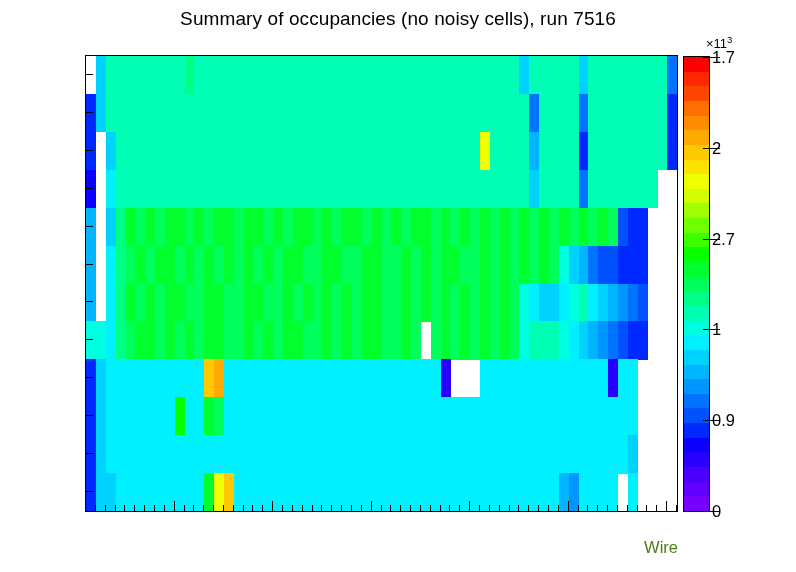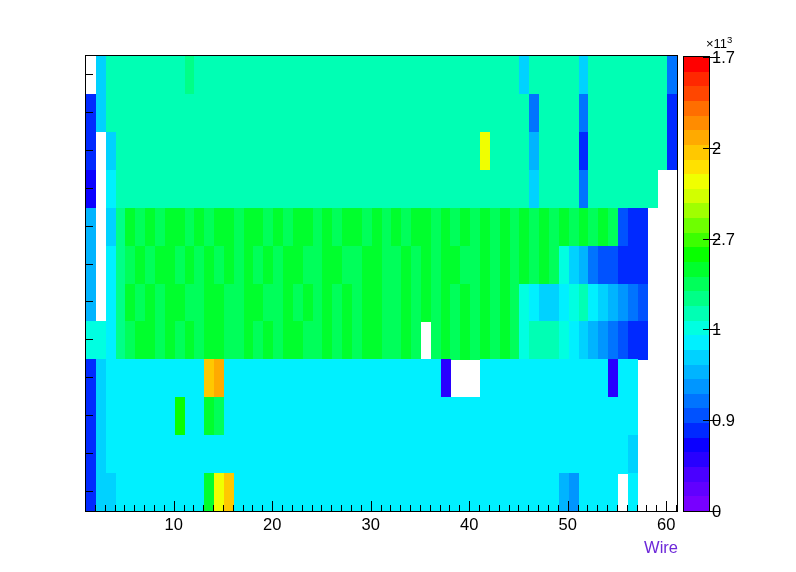--- a/index.html
+++ b/index.html
@@ -26,40 +26,41 @@
   }
   #ylabels{position:absolute;left:18px;top:55px;width:62px;height:457px;}
   .ytick{position:absolute;left:0;width:8px;height:1px;background:#000;}
   #yticks{position:absolute;left:85px;top:55px;width:10px;height:457px;}
 
   
   #xticks{position:absolute;left:85px;top:512px;width:594px;height:12px;}
   .xtick{position:absolute;top:-8px;width:1px;background:#000;}
   #xlabels{position:absolute;left:85px;top:515px;width:594px;height:24px;}
   .xlab{position:absolute;font-size:16.5px;color:#000;transform:translateX(-50%);top:0;}
-  #xtitle{position:absolute;right:118px;top:538px;font-size:16.5px;color:#6d28d9;margin-left:30px;}
+  #xtitle{position:absolute;right:118px;top:538px;font-size:16.5px;color:#4d7c0f;margin-left:30px;}
 
   
   #cbar{
     position:absolute;left:683px;top:56px;width:27px;height:456px;
     box-sizing:border-box;border:1px solid #000;overflow:hidden;
   }
   .cbseg{position:absolute;left:0;width:100%;}
   #cbticks{position:absolute;left:683px;top:56px;width:46px;height:456px;}
   .cbtick{position:absolute;left:20px;width:17px;height:1px;background:#000;}
   #cblabels{position:absolute;left:712px;top:56px;width:70px;height:470px;}
   .cblab{position:absolute;left:0;font-size:16.5px;color:#000;transform:translateY(-50%);}
   #cbexp{position:absolute;left:706px;top:34px;font-size:13px;color:#000;}
   #cbexp sup{font-size:9.5px;}
 </style>
 </head>
 <body>
 
 <div id="root">
 
+  <div id="title">Summary of occupancies (no noisy cells), run 7516</div>
 
   <div id="frame">
     <div id="cells">
         <div class="cell" style="left: 9.85px; top: 0px; width: 10.45px; height: 38.5167px; background: rgb(0, 210, 255);"></div>
         <div class="cell" style="left: 19.7px; top: 0px; width: 10.45px; height: 38.5167px; background: rgb(0, 255, 180);"></div>
         <div class="cell" style="left: 29.55px; top: 0px; width: 10.45px; height: 38.5167px; background: rgb(0, 255, 180);"></div>
         <div class="cell" style="left: 39.4px; top: 0px; width: 10.45px; height: 38.5167px; background: rgb(0, 255, 180);"></div>
         <div class="cell" style="left: 49.25px; top: 0px; width: 10.45px; height: 38.5167px; background: rgb(0, 255, 180);"></div>
         <div class="cell" style="left: 59.1px; top: 0px; width: 10.45px; height: 38.5167px; background: rgb(0, 255, 180);"></div>
         <div class="cell" style="left: 68.95px; top: 0px; width: 10.45px; height: 38.5167px; background: rgb(0, 255, 180);"></div>
@@ -809,28 +810,20 @@
       <div class="xtick" style="left: 512.2px; height: 7px; top: -7px;"></div>
       <div class="xtick" style="left: 522.05px; height: 7px; top: -7px;"></div>
       <div class="xtick" style="left: 531.9px; height: 7px; top: -7px;"></div>
       <div class="xtick" style="left: 541.75px; height: 7px; top: -7px;"></div>
       <div class="xtick" style="left: 551.6px; height: 7px; top: -7px;"></div>
       <div class="xtick" style="left: 561.45px; height: 7px; top: -7px;"></div>
       <div class="xtick" style="left: 571.3px; height: 7px; top: -7px;"></div>
       <div class="xtick" style="left: 581.15px; height: 11px; top: -11px;"></div>
       <div class="xtick" style="left: 591px; height: 7px; top: -7px;"></div>
     </div>
-  <div id="xlabels">
-      <div class="xlab" style="left: 88.65px;">10</div>
-      <div class="xlab" style="left: 187.15px;">20</div>
-      <div class="xlab" style="left: 285.65px;">30</div>
-      <div class="xlab" style="left: 384.15px;">40</div>
-      <div class="xlab" style="left: 482.65px;">50</div>
-      <div class="xlab" style="left: 581.15px;">60</div>
-    </div>
   <div id="xtitle">Wire</div>
 
   <div id="cbar">
       <div class="cbseg" style="bottom: 0px; height: 15.2452px; background: rgb(120, 0, 255);"></div>
       <div class="cbseg" style="bottom: 14.6452px; height: 15.2452px; background: rgb(97, 0, 255);"></div>
       <div class="cbseg" style="bottom: 29.2903px; height: 15.2452px; background: rgb(74, 0, 255);"></div>
       <div class="cbseg" style="bottom: 43.9355px; height: 15.2452px; background: rgb(40, 0, 255);"></div>
       <div class="cbseg" style="bottom: 58.5806px; height: 15.2452px; background: rgb(11, 0, 255);"></div>
       <div class="cbseg" style="bottom: 73.2258px; height: 15.2452px; background: rgb(0, 41, 255);"></div>
       <div class="cbseg" style="bottom: 87.871px; height: 15.2452px; background: rgb(0, 82, 255);"></div>

